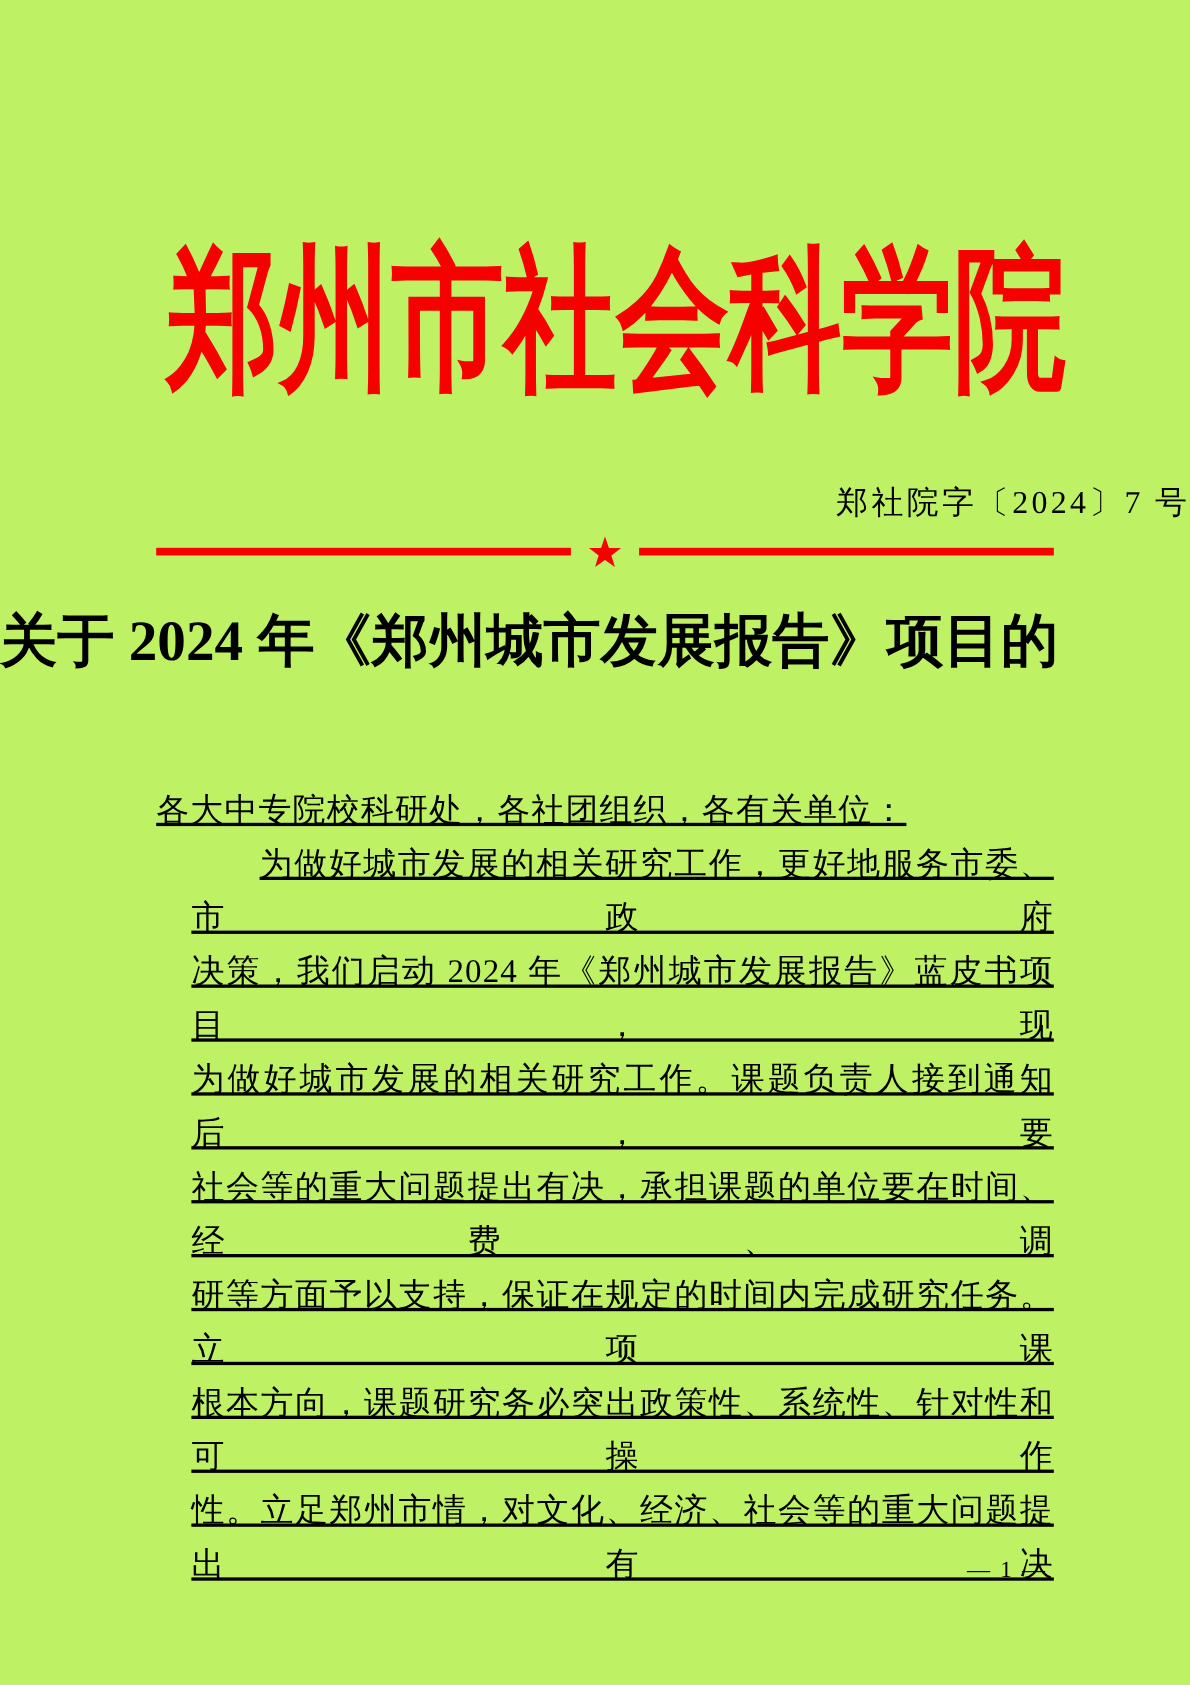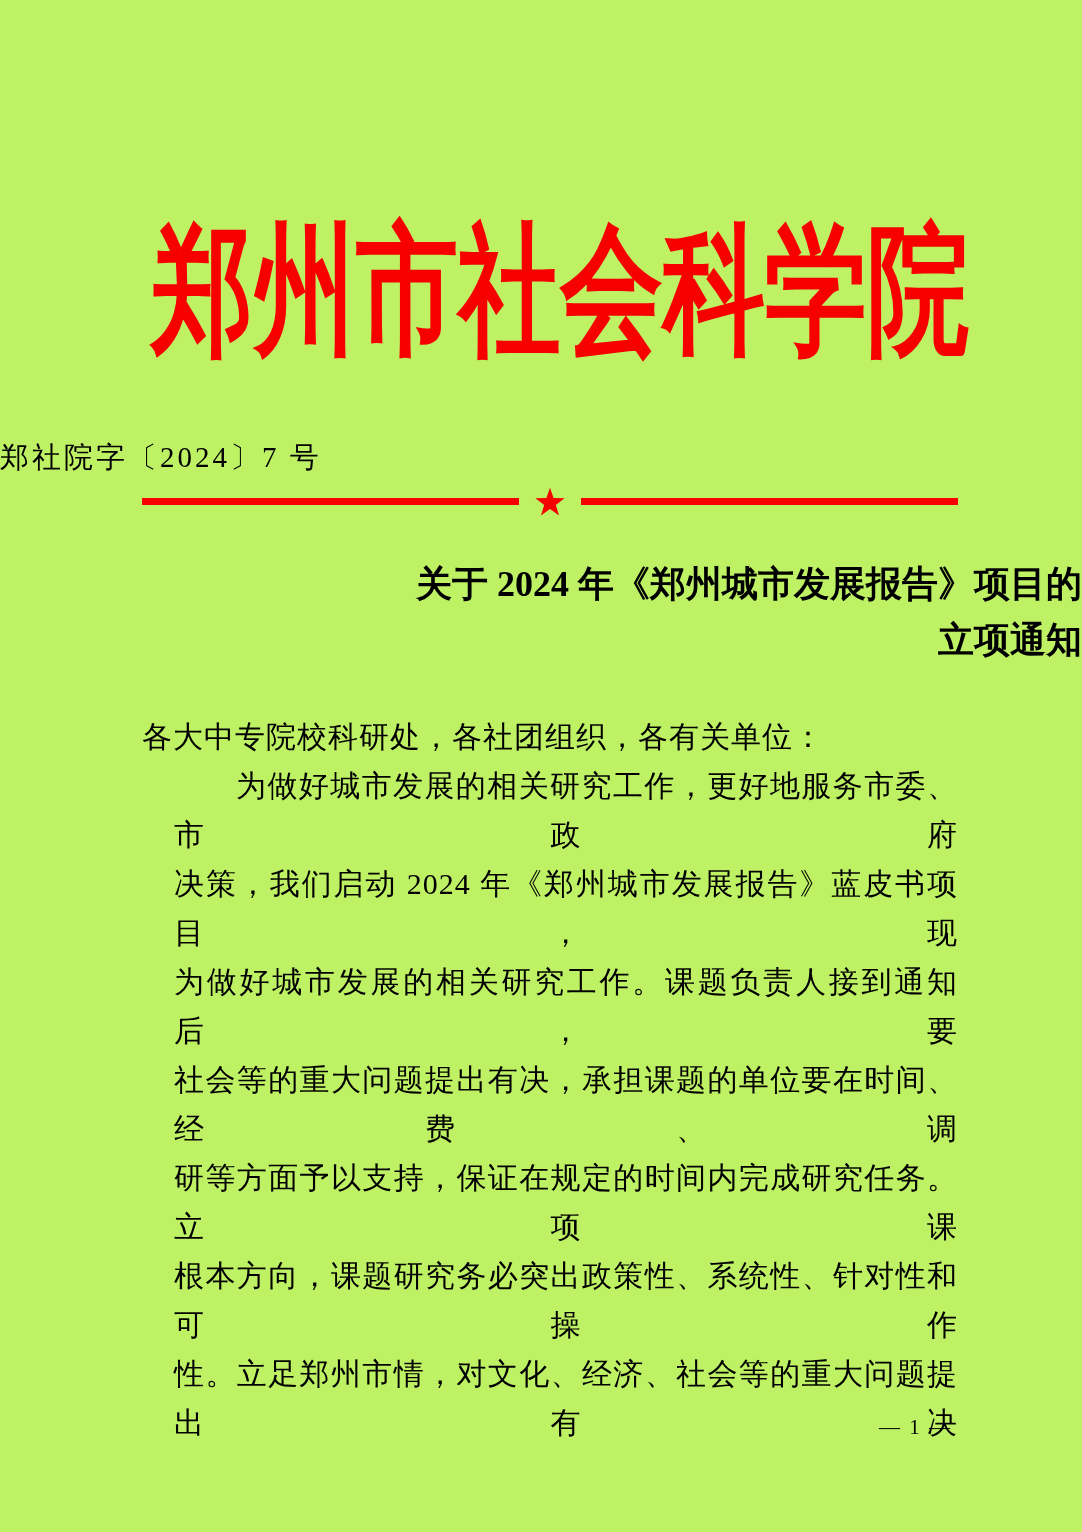--- a/index.html
+++ b/index.html
@@ -28,21 +28,21 @@
     color: var(--accent);
     white-space: nowrap;
     transform: scaleX(0.72);
     transform-origin: 50% 50%;
   }
   .doc-number {
     position: absolute;
     top: 440px;
     left: 0;
     width: 1082px;
-    text-align: left;
+    text-align: right;
     font-size: 29px;
     line-height: 34px;
     letter-spacing: 3px;
     color: var(--ink);
   }
   .rule {
     position: absolute;
     top: 484px;
     left: 142px;
     width: 816px;
@@ -61,36 +61,36 @@
     margin: 4px 15px 0 15px;
     flex: 0 0 auto;
   }
   .rule .star svg { display: block; width: 100%; height: 100%; }
   .rule .star polygon { fill: var(--accent); }
   .doc-title {
     position: absolute;
     top: 556px;
     left: 0;
     width: 1082px;
-    text-align: right;
+    text-align: left;
     font-weight: bold;
-    font-size: 36px;
+    font-size: 52px;
     line-height: 56px;
     color: var(--ink);
   }
   .body-text {
     position: absolute;
     top: 712px;
     left: 142px;
     width: 816px;
     font-size: 30px;
     line-height: 49px;
     color: var(--ink);
   }
-  .body-line { text-align: justify; letter-spacing: 1px; }
+  .body-line { text-align: justify; letter-spacing: 1px; text-decoration: underline; }
   .body-line.fill { text-align-last: justify; margin-left: 32px; }
   .body-line.indent { text-indent: 62px; }
   .page-number {
     position: absolute;
     top: 1415px;
     right: 130px;
     font-size: 21px;
     letter-spacing: 2px;
     color: var(--ink);
     white-space: nowrap;
@@ -110,21 +110,20 @@
     <div class="star">
       <svg viewBox="0 0 100 100" xmlns="http://www.w3.org/2000/svg" aria-hidden="true">
         <polygon points="50,2 61.2,34.6 95.6,35.2 68.1,55.9 78.2,88.8 50,69 21.8,88.8 31.9,55.9 4.4,35.2 38.8,34.6"></polygon>
       </svg>
     </div>
     <div class="seg"></div>
   </div>
 
   <div class="doc-title">
     <div>关于 2024 年《郑州城市发展报告》项目的</div>
-    <div>立项通知</div>
   </div>
 
   <div class="body-text">
       <div class="body-line">各大中专院校科研处，各社团组织，各有关单位：</div>
       <div class="body-line fill indent">为做好城市发展的相关研究工作，更好地服务市委、市政府</div>
       <div class="body-line fill">决策，我们启动 2024 年《郑州城市发展报告》蓝皮书项目，现</div>
       <div class="body-line fill">为做好城市发展的相关研究工作。课题负责人接到通知后，要</div>
       <div class="body-line fill">社会等的重大问题提出有决，承担课题的单位要在时间、经费、调</div>
       <div class="body-line fill">研等方面予以支持，保证在规定的时间内完成研究任务。立项课</div>
       <div class="body-line fill">根本方向，课题研究务必突出政策性、系统性、针对性和可操作</div>

